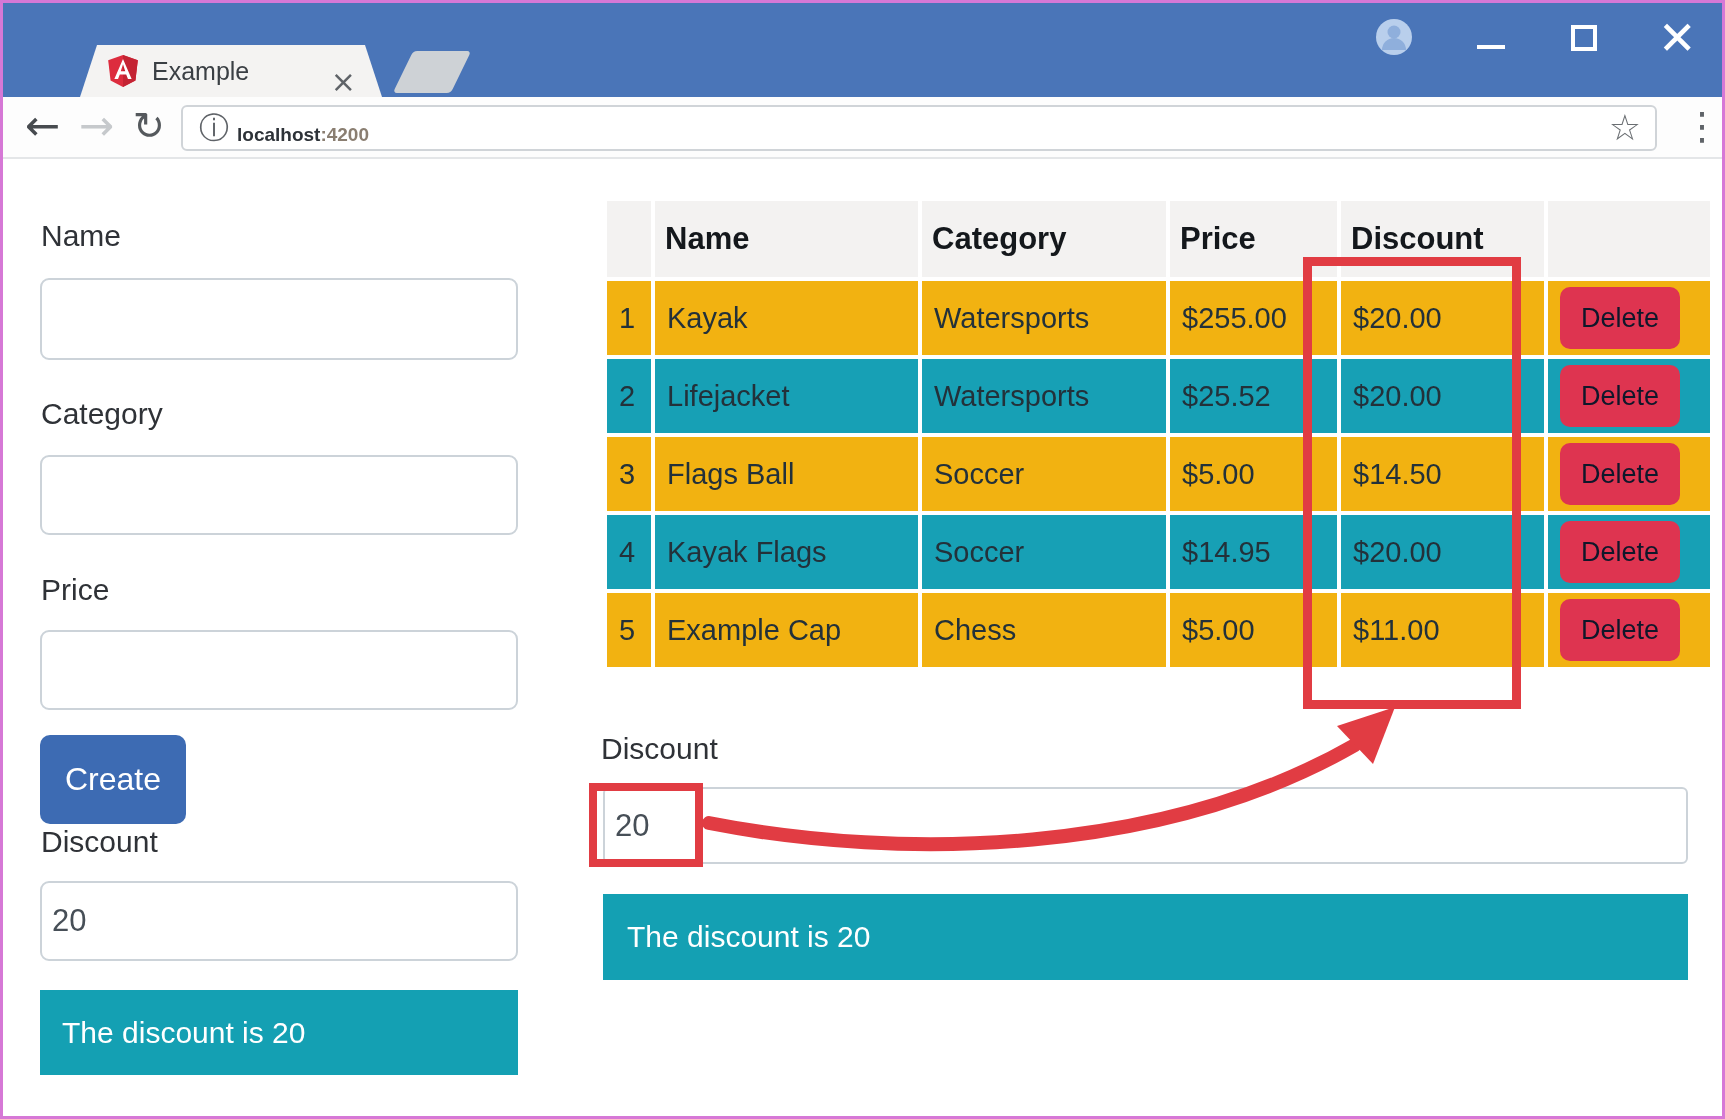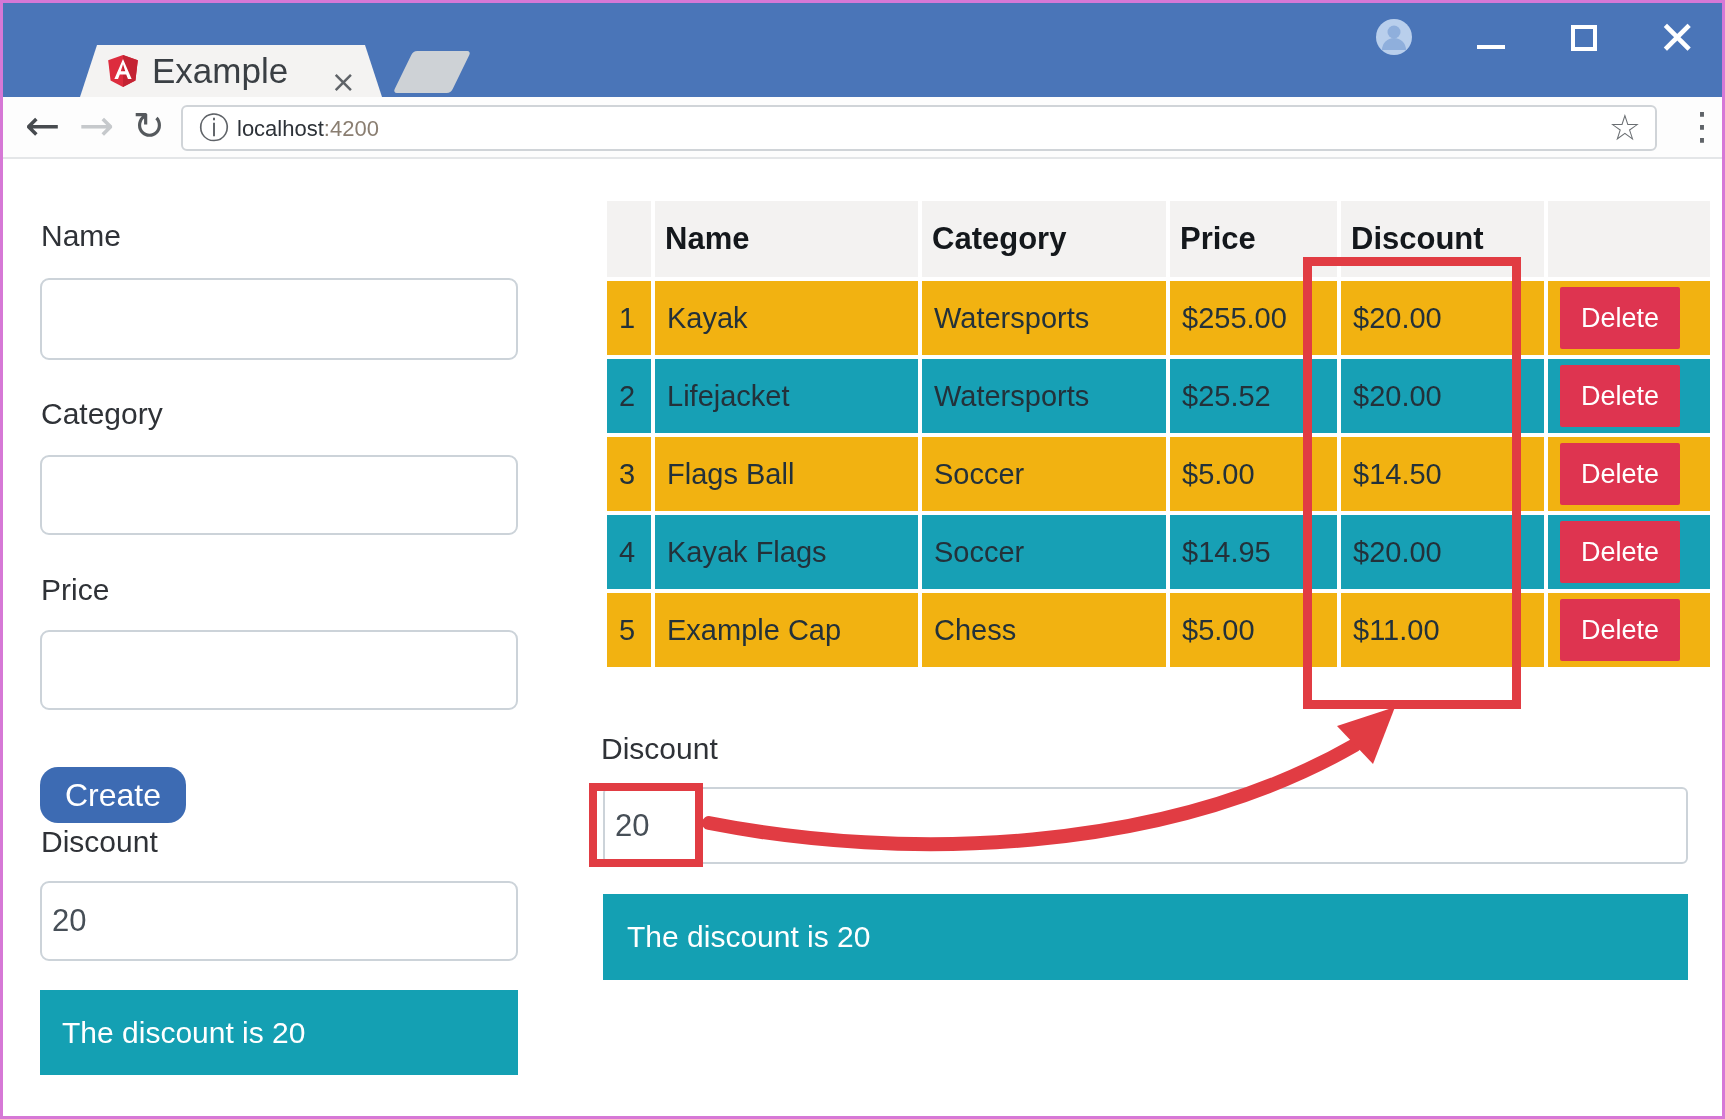--- a/index.html
+++ b/index.html
@@ -4,55 +4,55 @@
 <style>
   * { margin:0; padding:0; box-sizing:border-box; }
   html,body { width:1725px; height:1119px; background:#fff; font-family:"Liberation Sans", sans-serif; }
   .screen{ position:relative; width:1725px; height:1119px; border:3px solid #d678d6; background:#fff; overflow:hidden; }
 
   
   .titlebar{ position:absolute; left:0; top:0; width:100%; height:94px; background:var(--titlebar-blue,#4a75b8); }
   .tab{ position:absolute; left:77px; top:42px; width:302px; height:52px; background:#f4f3f2;
         clip-path:polygon(0 100%, 17px 0, calc(100% - 17px) 0, 100% 100%); display:flex; align-items:center; }
   .tab-logo{ margin-left:28px; width:30px; height:32px; flex:0 0 auto; }
-  .tab-title{ margin-left:14px; font-size:35px; color:#3a3f44; }
+  .tab-title{ margin-left:14px; font-size:25px; color:#3a3f44; }
   .tab-close{ position:absolute; right:26px; top:8px; font-size:30px; color:#5f6368; line-height:36px; }
   .newtab{ position:absolute; left:400px; top:48px; width:58px; height:42px; background:#ced2d6; transform:skewX(-26deg); border-radius:4px; }
   .avatar{ position:absolute; left:1372px; top:15px; }
   .win-min{ position:absolute; left:1474px; top:42px; width:28px; height:0; border-bottom:4px solid #fff; }
   .win-max{ position:absolute; left:1568px; top:22px; width:26px; height:26px; border:4px solid #fff; }
   .win-close{ position:absolute; left:1655px; top:6px; font-size:46px; color:#fff; font-family:"DejaVu Sans",sans-serif; }
 
   .toolbar{ position:absolute; left:0; top:94px; width:100%; height:62px; background:#fdfdfd; border-bottom:2px solid #e4e6e8; }
   .ico{ font-family:"DejaVu Sans",sans-serif; position:absolute; line-height:58px; }
   .back-ic{ left:22px; font-size:42px; color:#474b4f; }
   .fwd-ic{ left:76px; font-size:42px; color:#c6c9cc; }
   .reload-ic{ left:130px; font-size:38px; color:#55595d; }
   .addressbar{ position:absolute; left:178px; top:8px; width:1476px; height:46px; background:#fff; border:2px solid #d0d4d8; border-radius:6px; }
   .info-ic{ left:16px; top:0; font-size:30px; line-height:42px; color:#5f6368; }
-  .url{ position:absolute; left:54px; top:4px; font-size:22px; line-height:36px; }
+  .url{ position:absolute; left:54px; top:10px; font-size:19px; line-height:36px;font-weight:bold; }
   .url .host{ color:#2d3238; }
   .url .port{ color:#8a7e71; }
   .star-ic{ right:14px; top:0; font-size:36px; line-height:42px; color:#6a6e72; }
   .menu-ic{ left:1680px; font-size:38px; color:#5f6368; }
 
   
   .content{ position:absolute; left:0; top:156px; width:100%; height:957px; background:#fff; }
   .fld-label{ position:absolute; font-size:30px; color:#2f3237; }
   .txt-input{ position:absolute; background:#fff; border:2px solid #ccd3d9; border-radius:9px; font-size:31px; color:#474f57; padding-left:10px; font-family:"Liberation Sans",sans-serif; outline:none; }
-  .create-btn{ position:absolute; left:37px; top:764px; width:146px; height:56px; background:var(--create-blue,#3d6bb3); color:#fff; font-size:32px; border:none; border-radius:18px; font-family:"Liberation Sans",sans-serif; }
+  .create-btn{ position:absolute; left:37px; top:732px; width:146px; height:89px; background:var(--create-blue,#3d6bb3); color:#fff; font-size:32px; border:none; border-radius:10px; font-family:"Liberation Sans",sans-serif; }
   .banner{ position:absolute; background:var(--banner-teal,#14a0b3); color:#fff; font-size:30px; }
 
   
   .grid{ position:absolute; left:600px; top:194px; width:1083px; border-collapse:separate; border-spacing:4px; table-layout:fixed; }
   .grid th{ background:#f3f2f1; height:76px; text-align:left; font-size:31px; font-weight:bold; color:#14181c; padding-left:10px; }
   .grid td{ height:74px; font-size:29px; color:#23313a; padding-left:12px; }
   .grid tr:nth-child(odd) td{ background:var(--row-orange,#f2b211); }
   .grid tr:nth-child(even) td{ background:var(--row-teal,#17a0b5); }
-  .delete-btn{ width:120px; height:62px; background:var(--delete-red,#de3450); color:#ffffff; font-size:27px; border:none; border-radius:2px; font-family:"Liberation Sans",sans-serif; }
+  .delete-btn{ width:120px; height:62px; background:var(--delete-red,#de3450); color:#0f172a; font-size:27px; border:none; border-radius:10px; font-family:"Liberation Sans",sans-serif; }
 
   
   .red-col-box{ position:absolute; left:1300px; top:254px; width:218px; height:452px; border:9px solid var(--annotation-red,#e13c43); pointer-events:none; }
   .red-input-box{ position:absolute; left:586px; top:780px; width:114px; height:84px; border:8px solid var(--annotation-red,#e13c43); pointer-events:none; }
   .arrow-svg{ position:absolute; left:0; top:0; pointer-events:none; }
 </style>
 </head>
 <body>
 
 <div class="screen">

